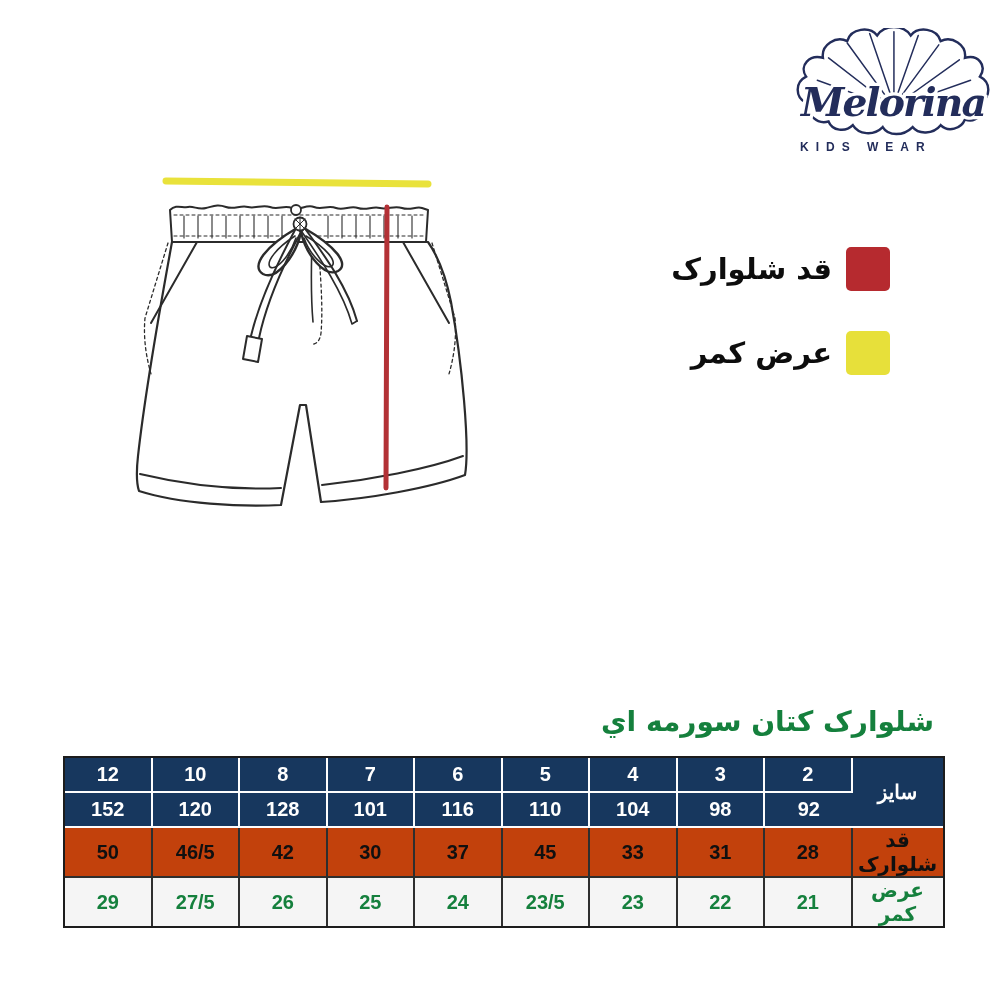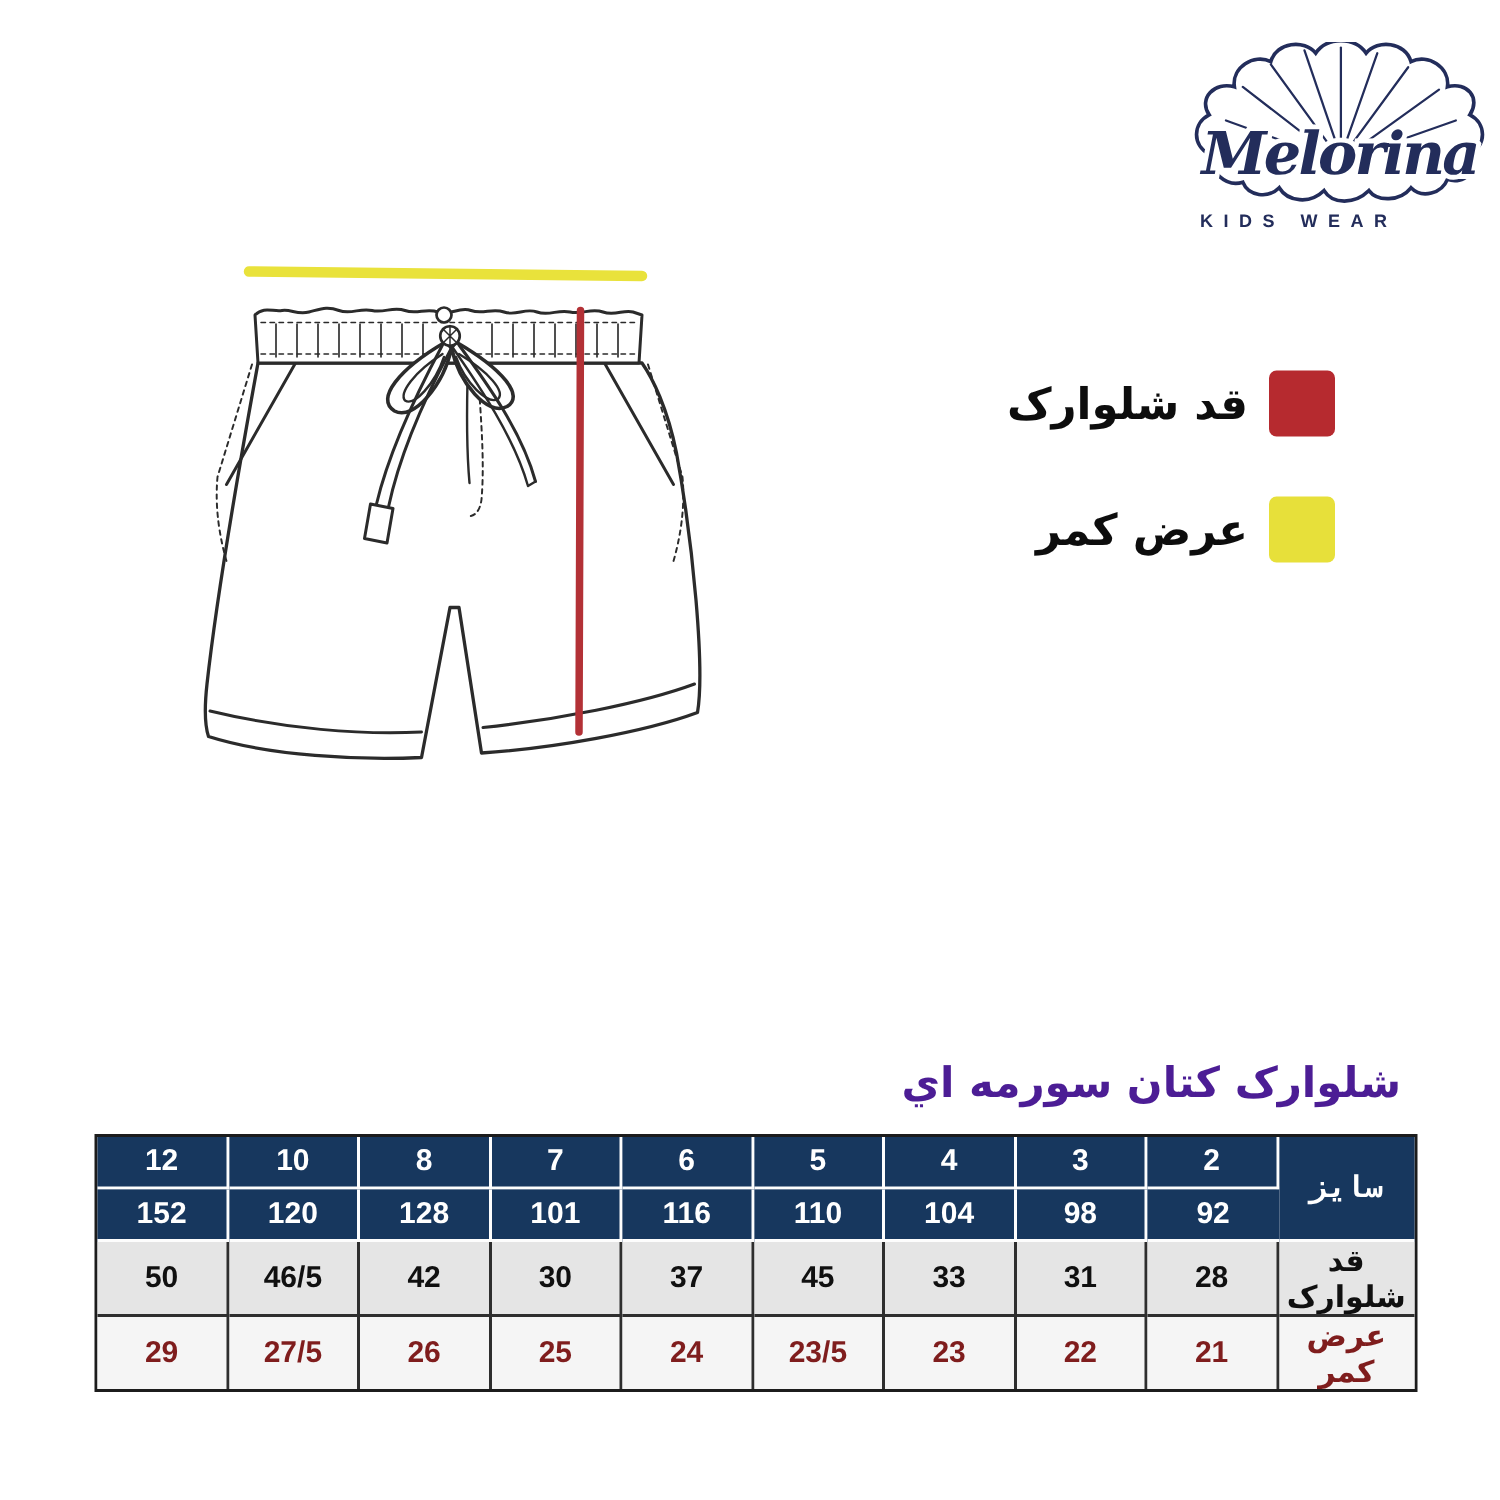--- a/index.html
+++ b/index.html
@@ -26,21 +26,21 @@
   .legend-row { display:flex; align-items:center; gap:14px; margin-bottom:40px; height:44px; }
   .legend-swatch { width:44px; height:44px; border-radius:5px; flex:0 0 auto; }
   .legend-label {
     font-size:29px; font-weight:700; color:#0d0d0d;
     font-family:"DejaVu Sans","Liberation Sans",sans-serif;
     white-space:nowrap; line-height:44px;
   }
   
   .chart-title {
     position:absolute; top:705px; right:66px; direction:rtl;
-    font-size:28px; font-weight:700; color:#4c1d95;
+    font-size:28px; font-weight:700; color:#15803d;
     font-family:"DejaVu Sans","Liberation Sans",sans-serif;
     white-space:nowrap;
   }
   
   .size-table-wrap { position:absolute; left:63px; top:756px; }
   table.size-table {
     border-collapse:separate; border-spacing:0;
     border:2px solid #1c1c1c;
     table-layout:fixed; width:877px;
   }
@@ -48,28 +48,28 @@
     text-align:center; vertical-align:middle;
     font-weight:700; padding:0; overflow:hidden;
   }
   .size-table tr.hdr td {
     background:#17375e; color:#ffffff; font-size:20px; height:35px;
     border-right:2px solid #fdfdfd; border-bottom:2px solid #fdfdfd;
   }
   .size-table td.corner {
     background:#17375e; color:#ffffff; font-size:29px;
     border-right:none !important;
-    font-family:Liberation Mono, monospace;
+    font-family:Liberation Serif, serif;
   }
   .size-table tr.len td {
-    background:#e5e5e5; color:#101010; font-size:20px; height:45px;
+    background:#c2410c; color:#101010; font-size:20px; height:45px;
     border-right:2px solid #2e2e2e; border-bottom:2px solid #2e2e2e;
   }
   .size-table tr.waist td {
-    background:#f5f5f5; color:#7f1d1d; font-size:20px; height:45px;
+    background:#f5f5f5; color:#15803d; font-size:20px; height:45px;
     border-right:2px solid #2e2e2e; border-bottom:none;
   }
   .size-table td.rowlabel {
     font-size:17px; border-right:none !important; direction:rtl;
     font-family:"DejaVu Sans","Liberation Sans",sans-serif;
   }
   .size-table tr td:last-child { border-right:none; }
 </style>
 </head>
 <body>

